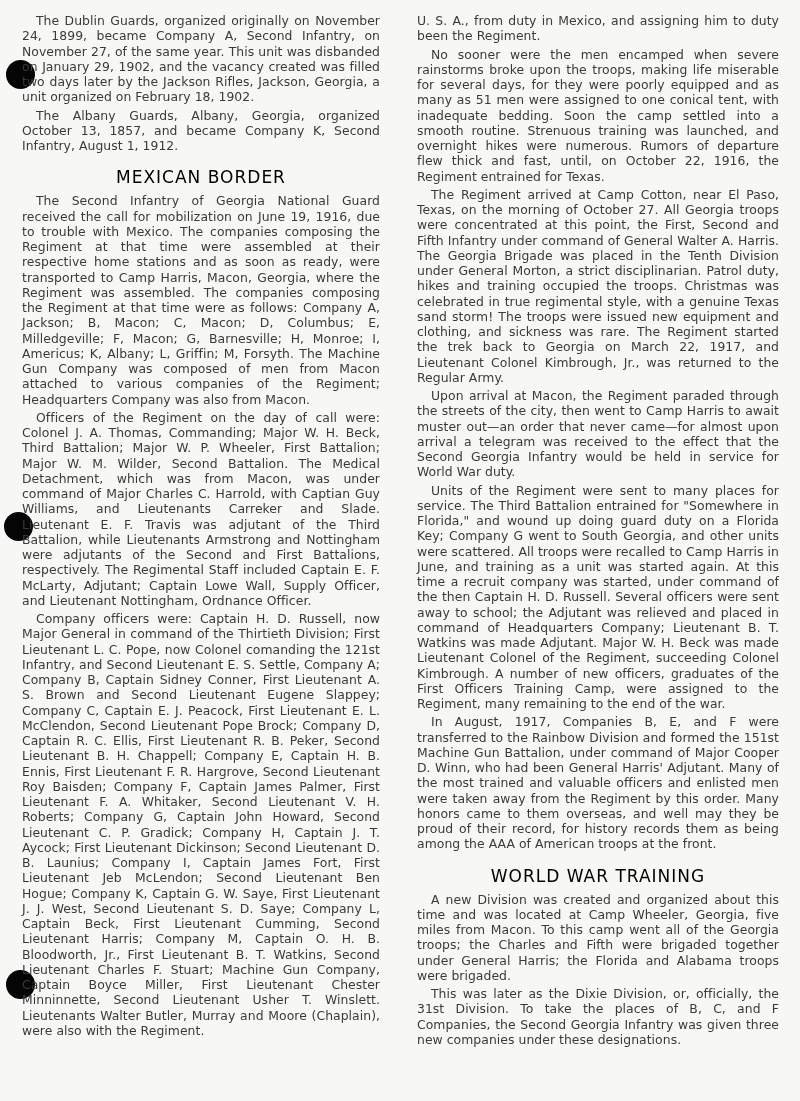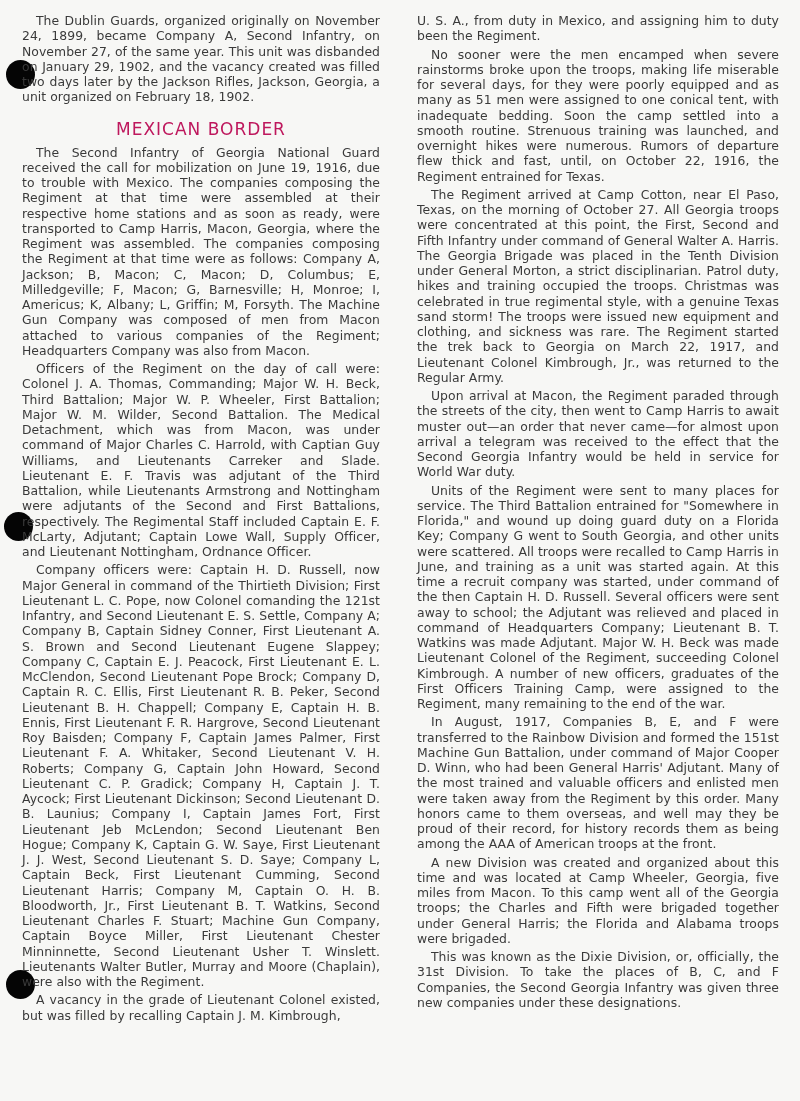--- a/index.html
+++ b/index.html
@@ -22,49 +22,50 @@
     letter-spacing:0.05px;
     hyphens:manual;
   }
   p.noindent { text-indent:0; }
   h2 {
     margin:14px 0 6px 0;
     font-size:17px;
     font-weight:normal;
     letter-spacing:1px;
     text-align:center;
-    color:#be185d;
+    color:#000000;
   }
   .hole {
     position:absolute; width:29px; height:29px; border-radius:50%;
     background:#050505;
   }
 </style>
 </head>
 <body>
 
 <div class="page">
 
   <div class="hole" style="left:6px; top:60px;"></div>
   <div class="hole" style="left:4px; top:512px;"></div>
   <div class="hole" style="left:6px; top:970px;"></div>
 
   <div class="col left">
     <p>The Dublin Guards, organized originally on November 24, 1899, became Company A, Second Infantry, on November 27, of the same year. This unit was disbanded on January 29, 1902, and the vacancy created was filled two days later by the Jackson Rifles, Jackson, Georgia, a unit organized on February 18, 1902.</p>
+    <p>The Albany Guards, Albany, Georgia, organized October 13, 1857, and became Company K, Second Infantry, August 1, 1912.</p>
     <h2>MEXICAN BORDER</h2>
     <p>The Second Infantry of Georgia National Guard received the call for mobilization on June 19, 1916, due to trouble with Mexico. The companies composing the Regiment at that time were assembled at their respective home stations and as soon as ready, were transported to Camp Harris, Macon, Georgia, where the Regiment was assembled. The companies composing the Regiment at that time were as follows: Company A, Jackson; B, Macon; C, Macon; D, Columbus; E, Milledgeville; F, Macon; G, Barnesville; H, Monroe; I, Americus; K, Albany; L, Griffin; M, Forsyth. The Machine Gun Company was composed of men from Macon attached to various companies of the Regiment; Headquarters Company was also from Macon.</p>
     <p>Officers of the Regiment on the day of call were: Colonel J. A. Thomas, Commanding; Major W. H. Beck, Third Battalion; Major W. P. Wheeler, First Battalion; Major W. M. Wilder, Second Battalion. The Medical Detachment, which was from Macon, was under command of Major Charles C. Harrold, with Captian Guy Williams, and Lieutenants Carreker and Slade. Lieutenant E. F. Travis was adjutant of the Third Battalion, while Lieutenants Armstrong and Nottingham were adjutants of the Second and First Battalions, respectively. The Regimental Staff included Captain E. F. McLarty, Adjutant; Captain Lowe Wall, Supply Officer, and Lieutenant Nottingham, Ordnance Officer.</p>
     <p>Company officers were: Captain H. D. Russell, now Major General in command of the Thirtieth Division; First Lieutenant L. C. Pope, now Colonel comanding the 121st Infantry, and Second Lieutenant E. S. Settle, Company A; Company B, Captain Sidney Conner, First Lieutenant A. S. Brown and Second Lieutenant Eugene Slappey; Company C, Captain E. J. Peacock, First Lieutenant E. L. McClendon, Second Lieutenant Pope Brock; Company D, Captain R. C. Ellis, First Lieutenant R. B. Peker, Second Lieutenant B. H. Chappell; Company E, Captain H. B. Ennis, First Lieutenant F. R. Hargrove, Second Lieutenant Roy Baisden; Company F, Captain James Palmer, First Lieutenant F. A. Whitaker, Second Lieutenant V. H. Roberts; Company G, Captain John Howard, Second Lieutenant C. P. Gradick; Company H, Captain J. T. Aycock; First Lieutenant Dickinson; Second Lieutenant D. B. Launius; Company I, Captain James Fort, First Lieutenant Jeb McLendon; Second Lieutenant Ben Hogue; Company K, Captain G. W. Saye, First Lieutenant J. J. West, Second Lieutenant S. D. Saye; Company L, Captain Beck, First Lieutenant Cumming, Second Lieutenant Harris; Company M, Captain O. H. B. Bloodworth, Jr., First Lieutenant B. T. Watkins, Second Lieutenant Charles F. Stuart; Machine Gun Company, Captain Boyce Miller, First Lieutenant Chester Minninnette, Second Lieutenant Usher T. Winslett. Lieutenants Walter Butler, Murray and Moore (Chaplain), were also with the Regiment.</p>
-    <p>A vacancy in the grade of Lieutenant Colonel existed, but was filled by recalling Captain J. M. Kimbrough,</p>
   </div>
 
   <div class="col right">
     <p class="noindent">U. S. A., from duty in Mexico, and assigning him to duty been the Regiment.</p>
     <p>No sooner were the men encamped when severe rainstorms broke upon the troops, making life miserable for several days, for they were poorly equipped and as many as 51 men were assigned to one conical tent, with inadequate bedding. Soon the camp settled into a smooth routine. Strenuous training was launched, and overnight hikes were numerous. Rumors of departure flew thick and fast, until, on October 22, 1916, the Regiment entrained for Texas.</p>
     <p>The Regiment arrived at Camp Cotton, near El Paso, Texas, on the morning of October 27. All Georgia troops were concentrated at this point, the First, Second and Fifth Infantry under command of General Walter A. Harris. The Georgia Brigade was placed in the Tenth Division under General Morton, a strict disciplinarian. Patrol duty, hikes and training occupied the troops. Christmas was celebrated in true regimental style, with a genuine Texas sand storm! The troops were issued new equipment and clothing, and sickness was rare. The Regiment started the trek back to Georgia on March 22, 1917, and Lieutenant Colonel Kimbrough, Jr., was returned to the Regular Army.</p>
     <p>Upon arrival at Macon, the Regiment paraded through the streets of the city, then went to Camp Harris to await muster out—an order that never came—for almost upon arrival a telegram was received to the effect that the Second Georgia Infantry would be held in service for World War duty.</p>
     <p>Units of the Regiment were sent to many places for service. The Third Battalion entrained for "Somewhere in Florida," and wound up doing guard duty on a Florida Key; Company G went to South Georgia, and other units were scattered. All troops were recalled to Camp Harris in June, and training as a unit was started again. At this time a recruit company was started, under command of the then Captain H. D. Russell. Several officers were sent away to school; the Adjutant was relieved and placed in command of Headquarters Company; Lieutenant B. T. Watkins was made Adjutant. Major W. H. Beck was made Lieutenant Colonel of the Regiment, succeeding Colonel Kimbrough. A number of new officers, graduates of the First Officers Training Camp, were assigned to the Regiment, many remaining to the end of the war.</p>
     <p>In August, 1917, Companies B, E, and F were transferred to the Rainbow Division and formed the 151st Machine Gun Battalion, under command of Major Cooper D. Winn, who had been General Harris' Adjutant. Many of the most trained and valuable officers and enlisted men were taken away from the Regiment by this order. Many honors came to them overseas, and well may they be proud of their record, for history records them as being among the AAA of American troops at the front.</p>
+    <h2>WORLD WAR TRAINING</h2>
     <p>A new Division was created and organized about this time and was located at Camp Wheeler, Georgia, five miles from Macon. To this camp went all of the Georgia troops; the Charles and Fifth were brigaded together under General Harris; the Florida and Alabama troops were brigaded.</p>
-    <p>This was known as the Dixie Division, or, officially, the 31st Division. To take the places of B, C, and F Companies, the Second Georgia Infantry was given three new companies under these designations.</p>
+    <p>This was later as the Dixie Division, or, officially, the 31st Division. To take the places of B, C, and F Companies, the Second Georgia Infantry was given three new companies under these designations.</p>
   </div>
 
 </div>
 
 </body></html>

